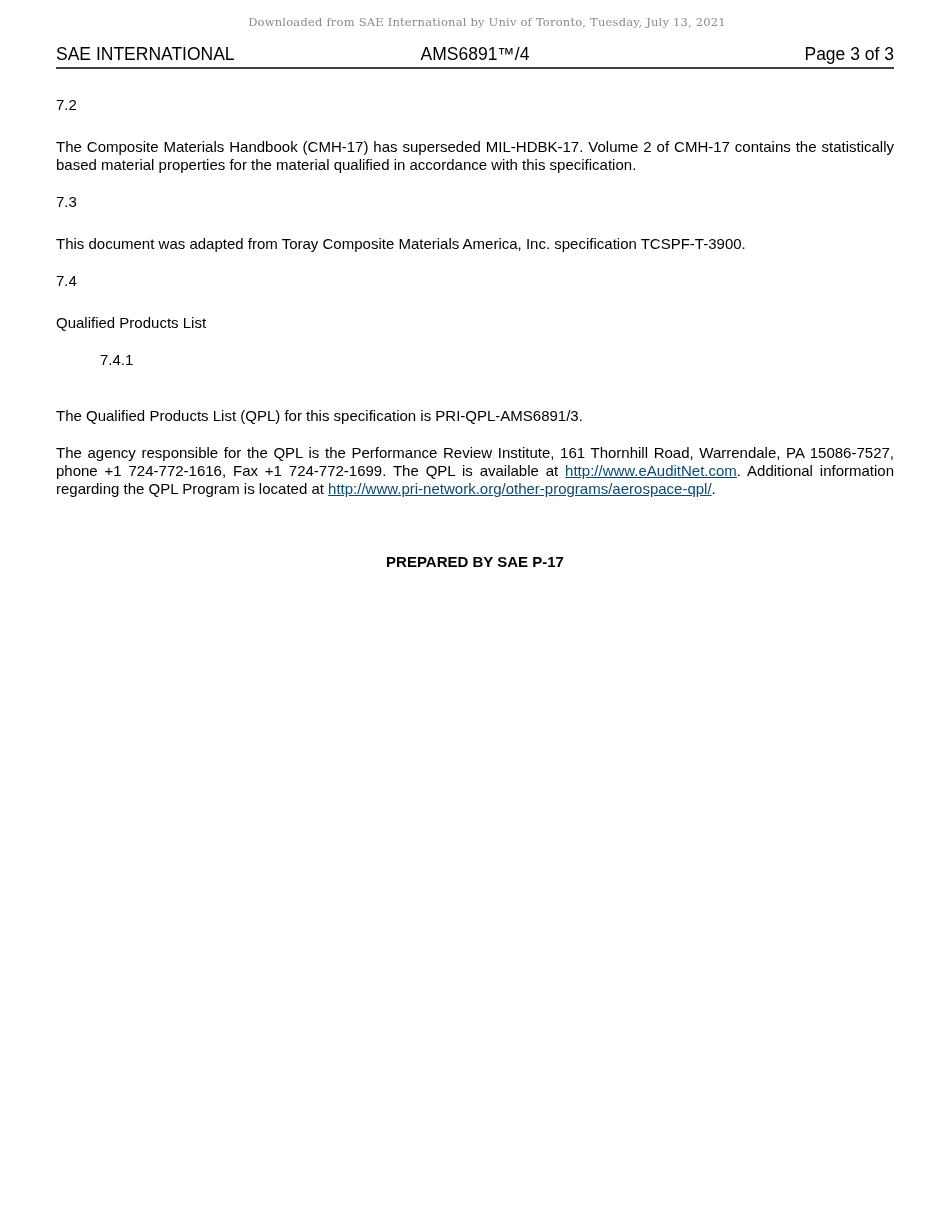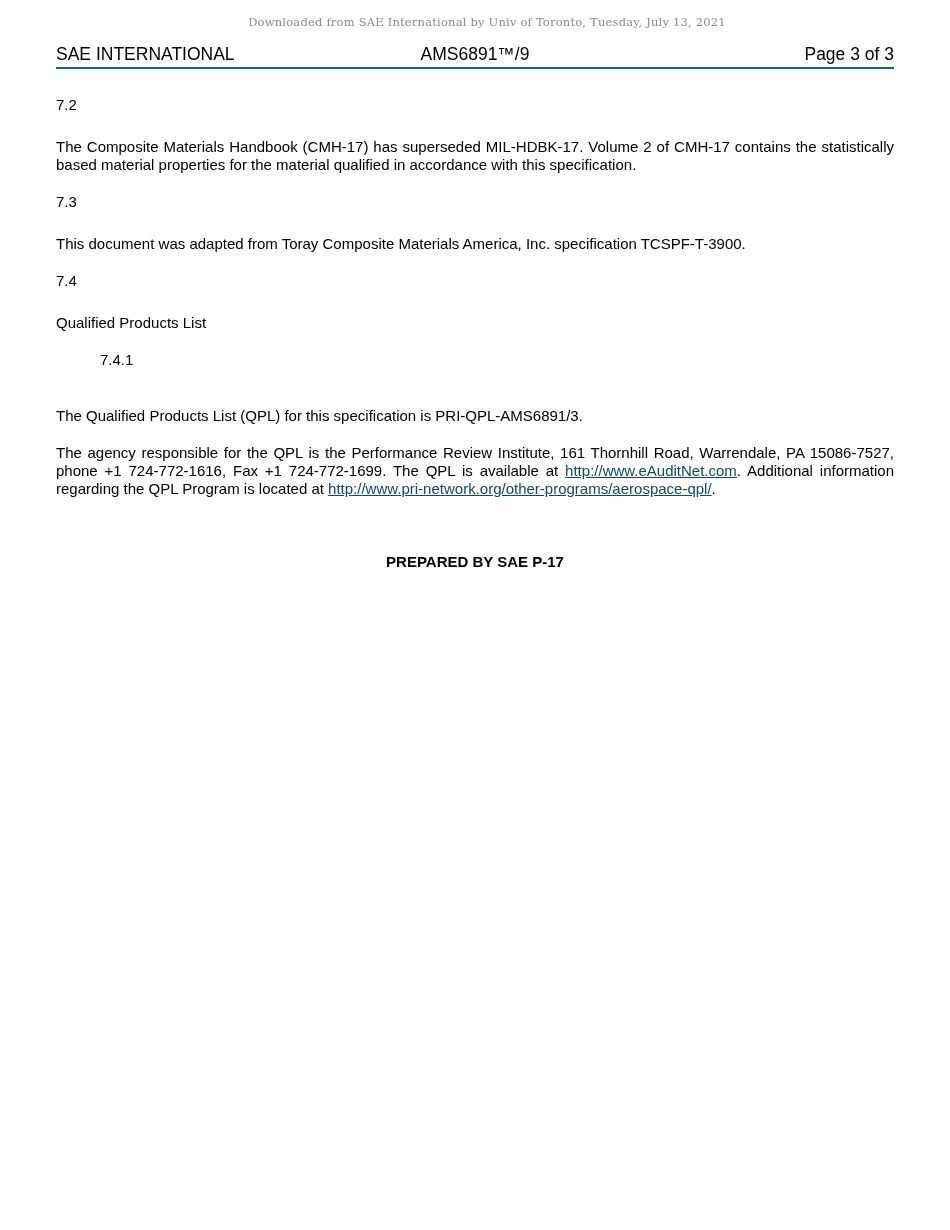--- a/index.html
+++ b/index.html
@@ -30,21 +30,21 @@
   .header {
     position: absolute;
     top: 44px;
     left: 56px;
     width: 838px;
     display: grid;
     grid-template-columns: 1fr auto 1fr;
     align-items: baseline;
     font-size: 17.5px;
     line-height: 20px;
-    border-bottom: 2px solid #0369a1;
+    border-bottom: 2px solid #404040;
     padding-bottom: 3px;
   }
   .header .h-left   { justify-self: start; }
   .header .h-center { justify-self: center; }
   .header .h-right  { justify-self: end; }
   .doc-body {
     position: absolute;
     top: 96px;
     left: 56px;
     width: 838px;
@@ -85,21 +85,21 @@
 </style>
 </head>
 <body>
 
 <div class="page">
 
   <div class="watermark">Downloaded from SAE International by Univ of Toronto, Tuesday, July 13, 2021</div>
 
   <div class="header">
     <span class="h-left">SAE INTERNATIONAL</span>
-    <span class="h-center">AMS6891™/9</span>
+    <span class="h-center">AMS6891™/4</span>
     <span class="h-right">Page 3 of 3</span>
   </div>
 
   <div class="doc-body">
 
     <div class="clause">
       <span class="num">7.2</span>
       <span class="txt justify">The Composite Materials Handbook (CMH-17) has superseded MIL-HDBK-17. Volume 2 of CMH-17 contains the statistically based material properties for the material qualified in accordance with this specification.</span>
     </div>
 

